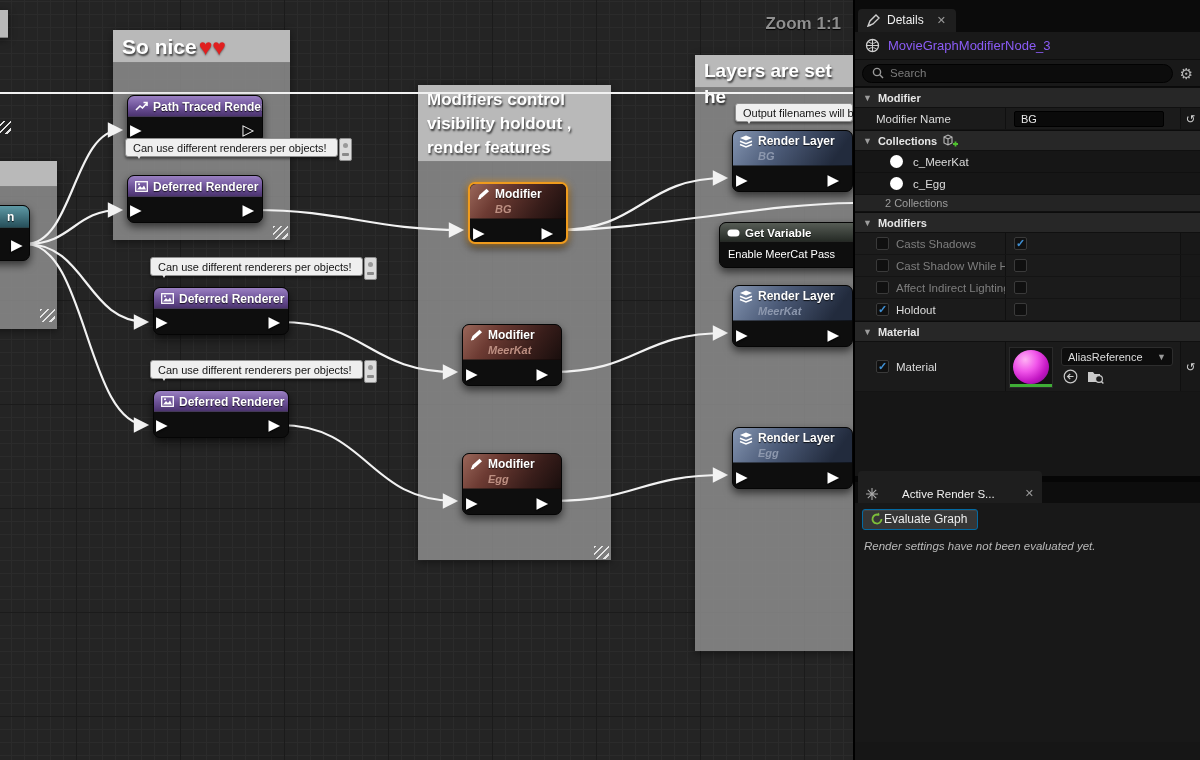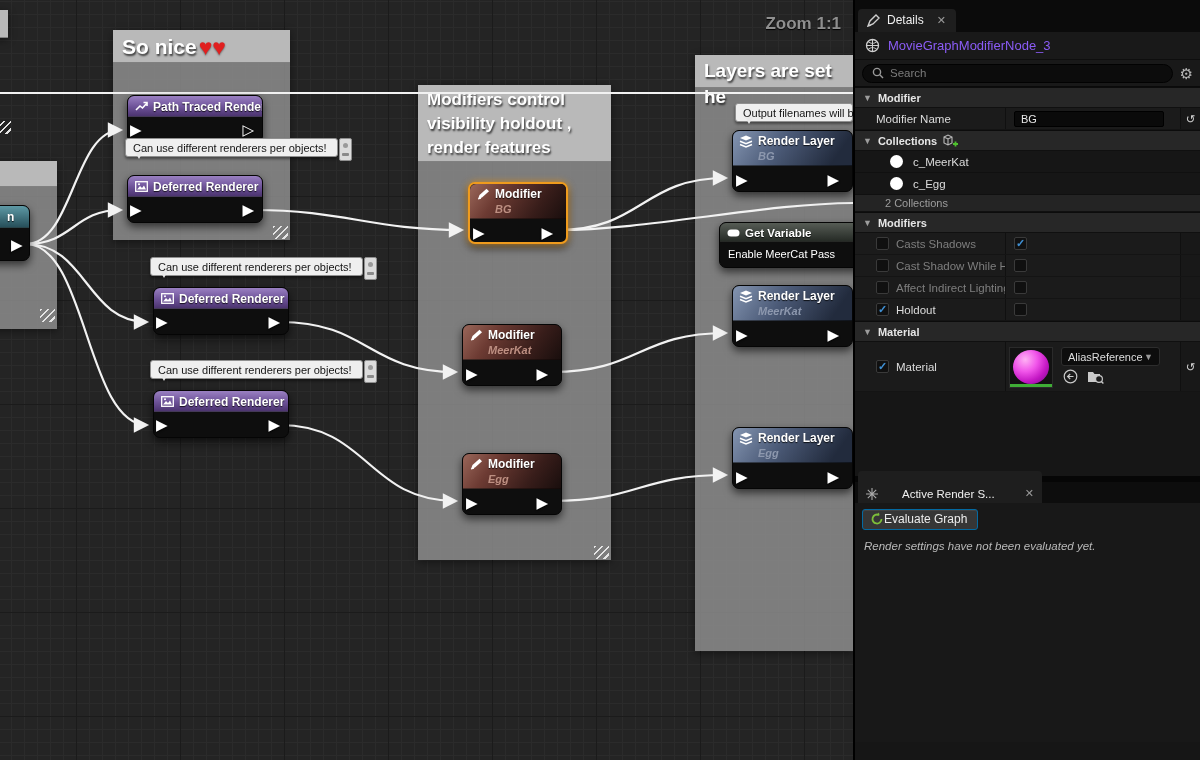--- a/index.html
+++ b/index.html
@@ -105,21 +105,21 @@
   .ccount { height:17px; display:flex; align-items:center; padding-left:30px; background:#242424;
     color:#9d9d9d; border-bottom:1px solid #101010; font-size:11px; }
   .matrow { height:50px; display:flex; background:#1b1b1b; border-bottom:1px solid #141414; }
   .matrow .lbl { width:150px; display:flex; align-items:center; gap:7px; padding-left:21px; }
   .matrow .val { flex:1; border-left:1px solid #101010; display:flex; gap:8px; padding:5px 0 0 3px; }
   .thumb { width:44px; height:41px; background:#121212; border:1px solid #2a2a2a; position:relative; flex:none; }
   .sphere { position:absolute; left:3px; top:2px; width:36px; height:34px; border-radius:50%;
     background:radial-gradient(circle at 34% 28%, #ffb2f4 0%, #f156ea 35%, #c316c3 65%, #6d0a84 100%); }
   .thumb .bar { position:absolute; left:0; bottom:0; width:100%; height:3px; background:#3fae36; }
   .matcol { display:flex; flex-direction:column; gap:3px; }
-  .dd { width:99px; height:19px; background:#0d0d0d; border:1px solid #2d2d2d; border-radius:3px;
+  .dd { width:112px; height:19px; background:#0d0d0d; border:1px solid #2d2d2d; border-radius:3px;
     color:#dedede; font-size:11px; display:flex; align-items:center; padding:0 6px; }
   .dd .chev { margin-left:auto; color:#9a9a9a; font-size:9px; }
   .mico { display:flex; gap:9px; padding-left:2px; }
   .resetg { width:20px; display:flex; align-items:center; justify-content:center;
     border-left:1px solid #101010; background:#181818; color:#cfcfcf; }
   #arpanel { border-top:6px solid #060606; background:#181818; }
   #arpanel .tabbar { height:21px; background:#0d0d0d; }
   #arpanel .tab { font-size:11.5px; padding:16px 8px 3px;gap:24px; }
   .evalbtn { display:inline-flex; align-items:center; margin:6px 0 0 7px; padding:2px 10px 3px 7px;
     background:#363636; border:1px solid #0369a1; border-radius:3px; color:#ececec; font-size:12px;

